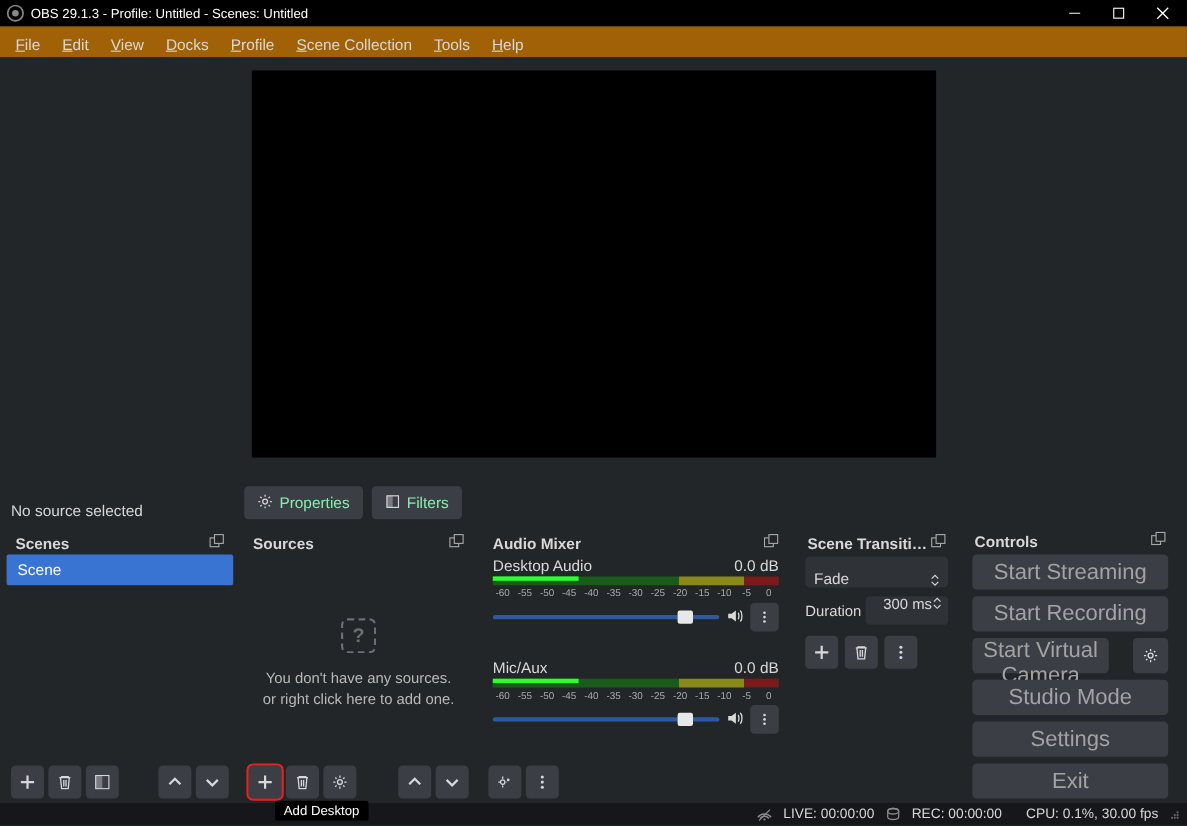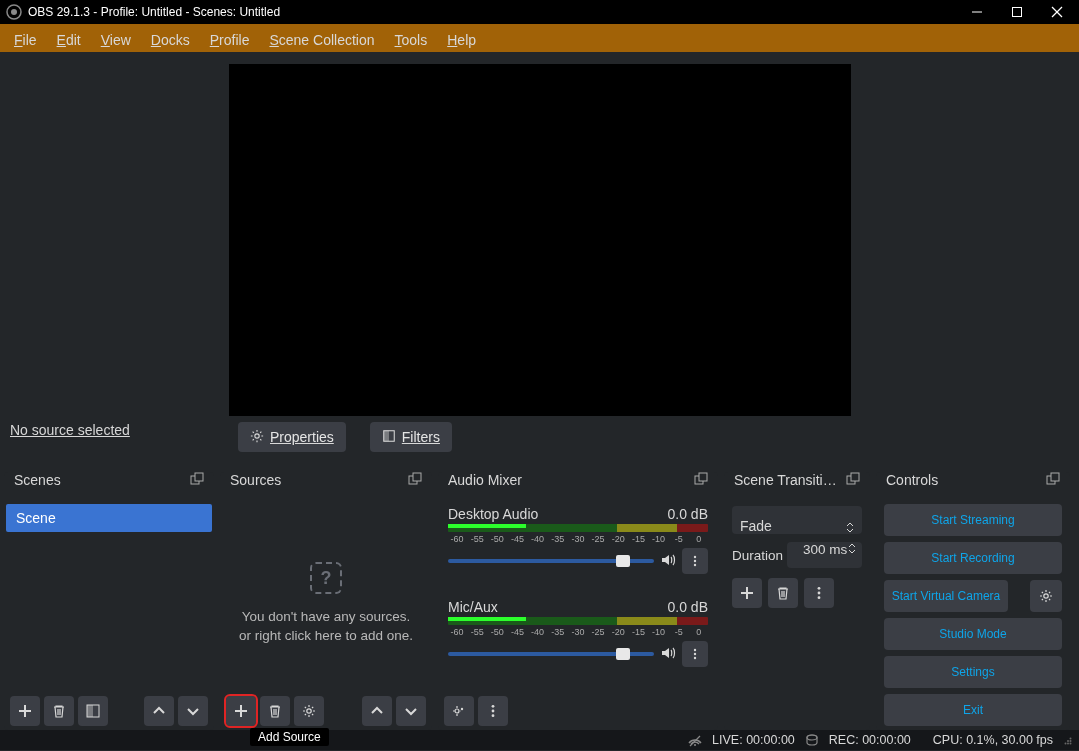--- a/index.html
+++ b/index.html
@@ -17,29 +17,29 @@
 
 .menubar { height: 28px; background: #a16207; display: flex; align-items: flex-end; padding: 0 4px; font-size: 14px; }
 .menu-item { padding: 4px 10px; cursor: default; }
 .menu-item .ul { text-decoration: underline; }
 
 
 .preview-area { height: 370px; background: #232629; display: flex; align-items: center; justify-content: center; padding-top: 6px; }
 .preview-canvas { width: 622px; height: 352px; background: #000; }
 
 
-.under-toolbar { height: 50px; display: flex; align-items: flex-start; padding: 0 8px; gap: 24px; text-decoration: underline; }
+.under-toolbar { height: 50px; display: flex; align-items: flex-end; padding: 0 8px; gap: 8px; }
 .no-source { flex: 0 0 206px; font-size: 14px; color: #d7d7d7; padding-left: 2px; }
-.tb-btn { background: #3b3e45; border: none; color: #e5e5e5; height: 30px; padding: 0 12px; border-radius: 4px; display: inline-flex; align-items: center; gap: 6px; font-size: 14px; cursor: pointer; }
+.tb-btn { background: #3b3e45; border: none; color: #86efac; height: 30px; padding: 0 12px; border-radius: 4px; display: inline-flex; align-items: center; gap: 6px; font-size: 14px; cursor: pointer; }
 .tb-btn svg { width: 14px; height: 14px; }
 
 
 .docks { display: flex; gap: 6px; padding: 0 4px; height: 258px; }
 .dock { background: #232629; border-radius: 4px; display: flex; flex-direction: column; }
-.dock-header { height: 30px; display: flex; align-items: flex-start; padding: 0 10px; font-size: 14px; font-weight: normal; }
+.dock-header { height: 30px; display: flex; align-items: flex-end; padding: 0 10px; font-size: 14px; font-weight: bold; }
 .dock-header-title { flex: 1; }
 .popout-icon svg { width: 14px; height: 14px; }
 
 
 .scenes-dock { width: 210px; }
 .scenes-list { flex: 1; padding: 2px 0; }
 .scene-item { background: #3a74d2; color: #fff; padding: 6px 10px; margin: 0 2px; border-radius: 2px; font-size: 14px; }
 .dock-footer { height: 38px; display: flex; align-items: center; gap: 4px; padding: 0 6px; }
 .icon-btn { width: 30px; height: 30px; background: #3b3e45; border: none; border-radius: 4px; display: flex; align-items: center; justify-content: center; color: #d8d8d8; cursor: pointer; }
 .icon-btn svg { width: 14px; height: 14px; }
@@ -76,21 +76,21 @@
 .select-like .sel-text { flex: 1; }
 .spin-arrows { display: flex; flex-direction: column; gap: 1px; }
 .spin-arrows svg { width: 8px; height: 6px; }
 .dur-row { display: flex; align-items: center; gap: 4px; font-size: 13.5px; }
 .dur-row .spin { background: #2f3237; height: 26px; border-radius: 4px; display: flex; align-items: flex-start; padding: 0 6px 0 16px; flex: 1; }
 .trans-btns { display: flex; gap: 6px; margin-top: 2px; }
 
 
 .controls-dock { width: 194px; }
 .controls-body { flex: 1; padding: 4px 8px; display: flex; flex-direction: column; gap: 6px; }
-.ctl-btn { background: #3b3e45; border: none; color: #0ea5e9; height: 32px; border-radius: 4px; font-size: 12px; cursor: pointer; width: 100%; }
+.ctl-btn { background: #3b3e45; border: none; color: #a3a3a3; height: 32px; border-radius: 4px; font-size: 20px; cursor: pointer; width: 100%; }
 .ctl-row { display: flex; gap: 22px; }
 .ctl-row .ctl-btn { flex: 1; }
 .ctl-row .icon-btn { width: 32px; height: 32px; flex-shrink: 0; }
 
 
 .statusbar { height: 20px; background: #15171a; display: flex; align-items: center; justify-content: flex-end; padding: 0 6px; gap: 10px; font-size: 12.5px; color: #d8d8d8; }
 .statusbar .sep { width: 2px; }
 .statusbar svg { width: 14px; height: 14px; vertical-align: middle; }
 .status-item { display: flex; align-items: center; gap: 4px; }
 .resize-grip { width: 10px; height: 10px; align-self: flex-end; margin-bottom: 2px; display: flex; align-items: flex-end; justify-content: flex-end; }
@@ -241,21 +241,21 @@
       <button class="icon-btn">
           <svg viewBox="0 0 14 14">
             <path d="M2 9l5-5 5 5" fill="none" stroke="#d8d8d8" stroke-width="2"></path>
           </svg>
         </button>
       <button class="icon-btn">
           <svg viewBox="0 0 14 14">
             <path d="M2 5l5 5 5-5" fill="none" stroke="#d8d8d8" stroke-width="2"></path>
           </svg>
         </button>
-      <div class="tooltip">Add Source</div>
+      <div class="tooltip">Add Desktop</div>
     </div>
   </div>
 
   <div class="dock mixer-dock">
     <div class="dock-header">
       <span class="dock-header-title">Audio Mixer</span>
       <span class="popout-icon"><svg viewBox="0 0 14 14">
             <rect x="1" y="4" width="8" height="8" fill="none" stroke="#aaa"></rect>
             <rect x="5" y="1" width="8" height="8" fill="#232629" stroke="#aaa"></rect>
           </svg></span>

